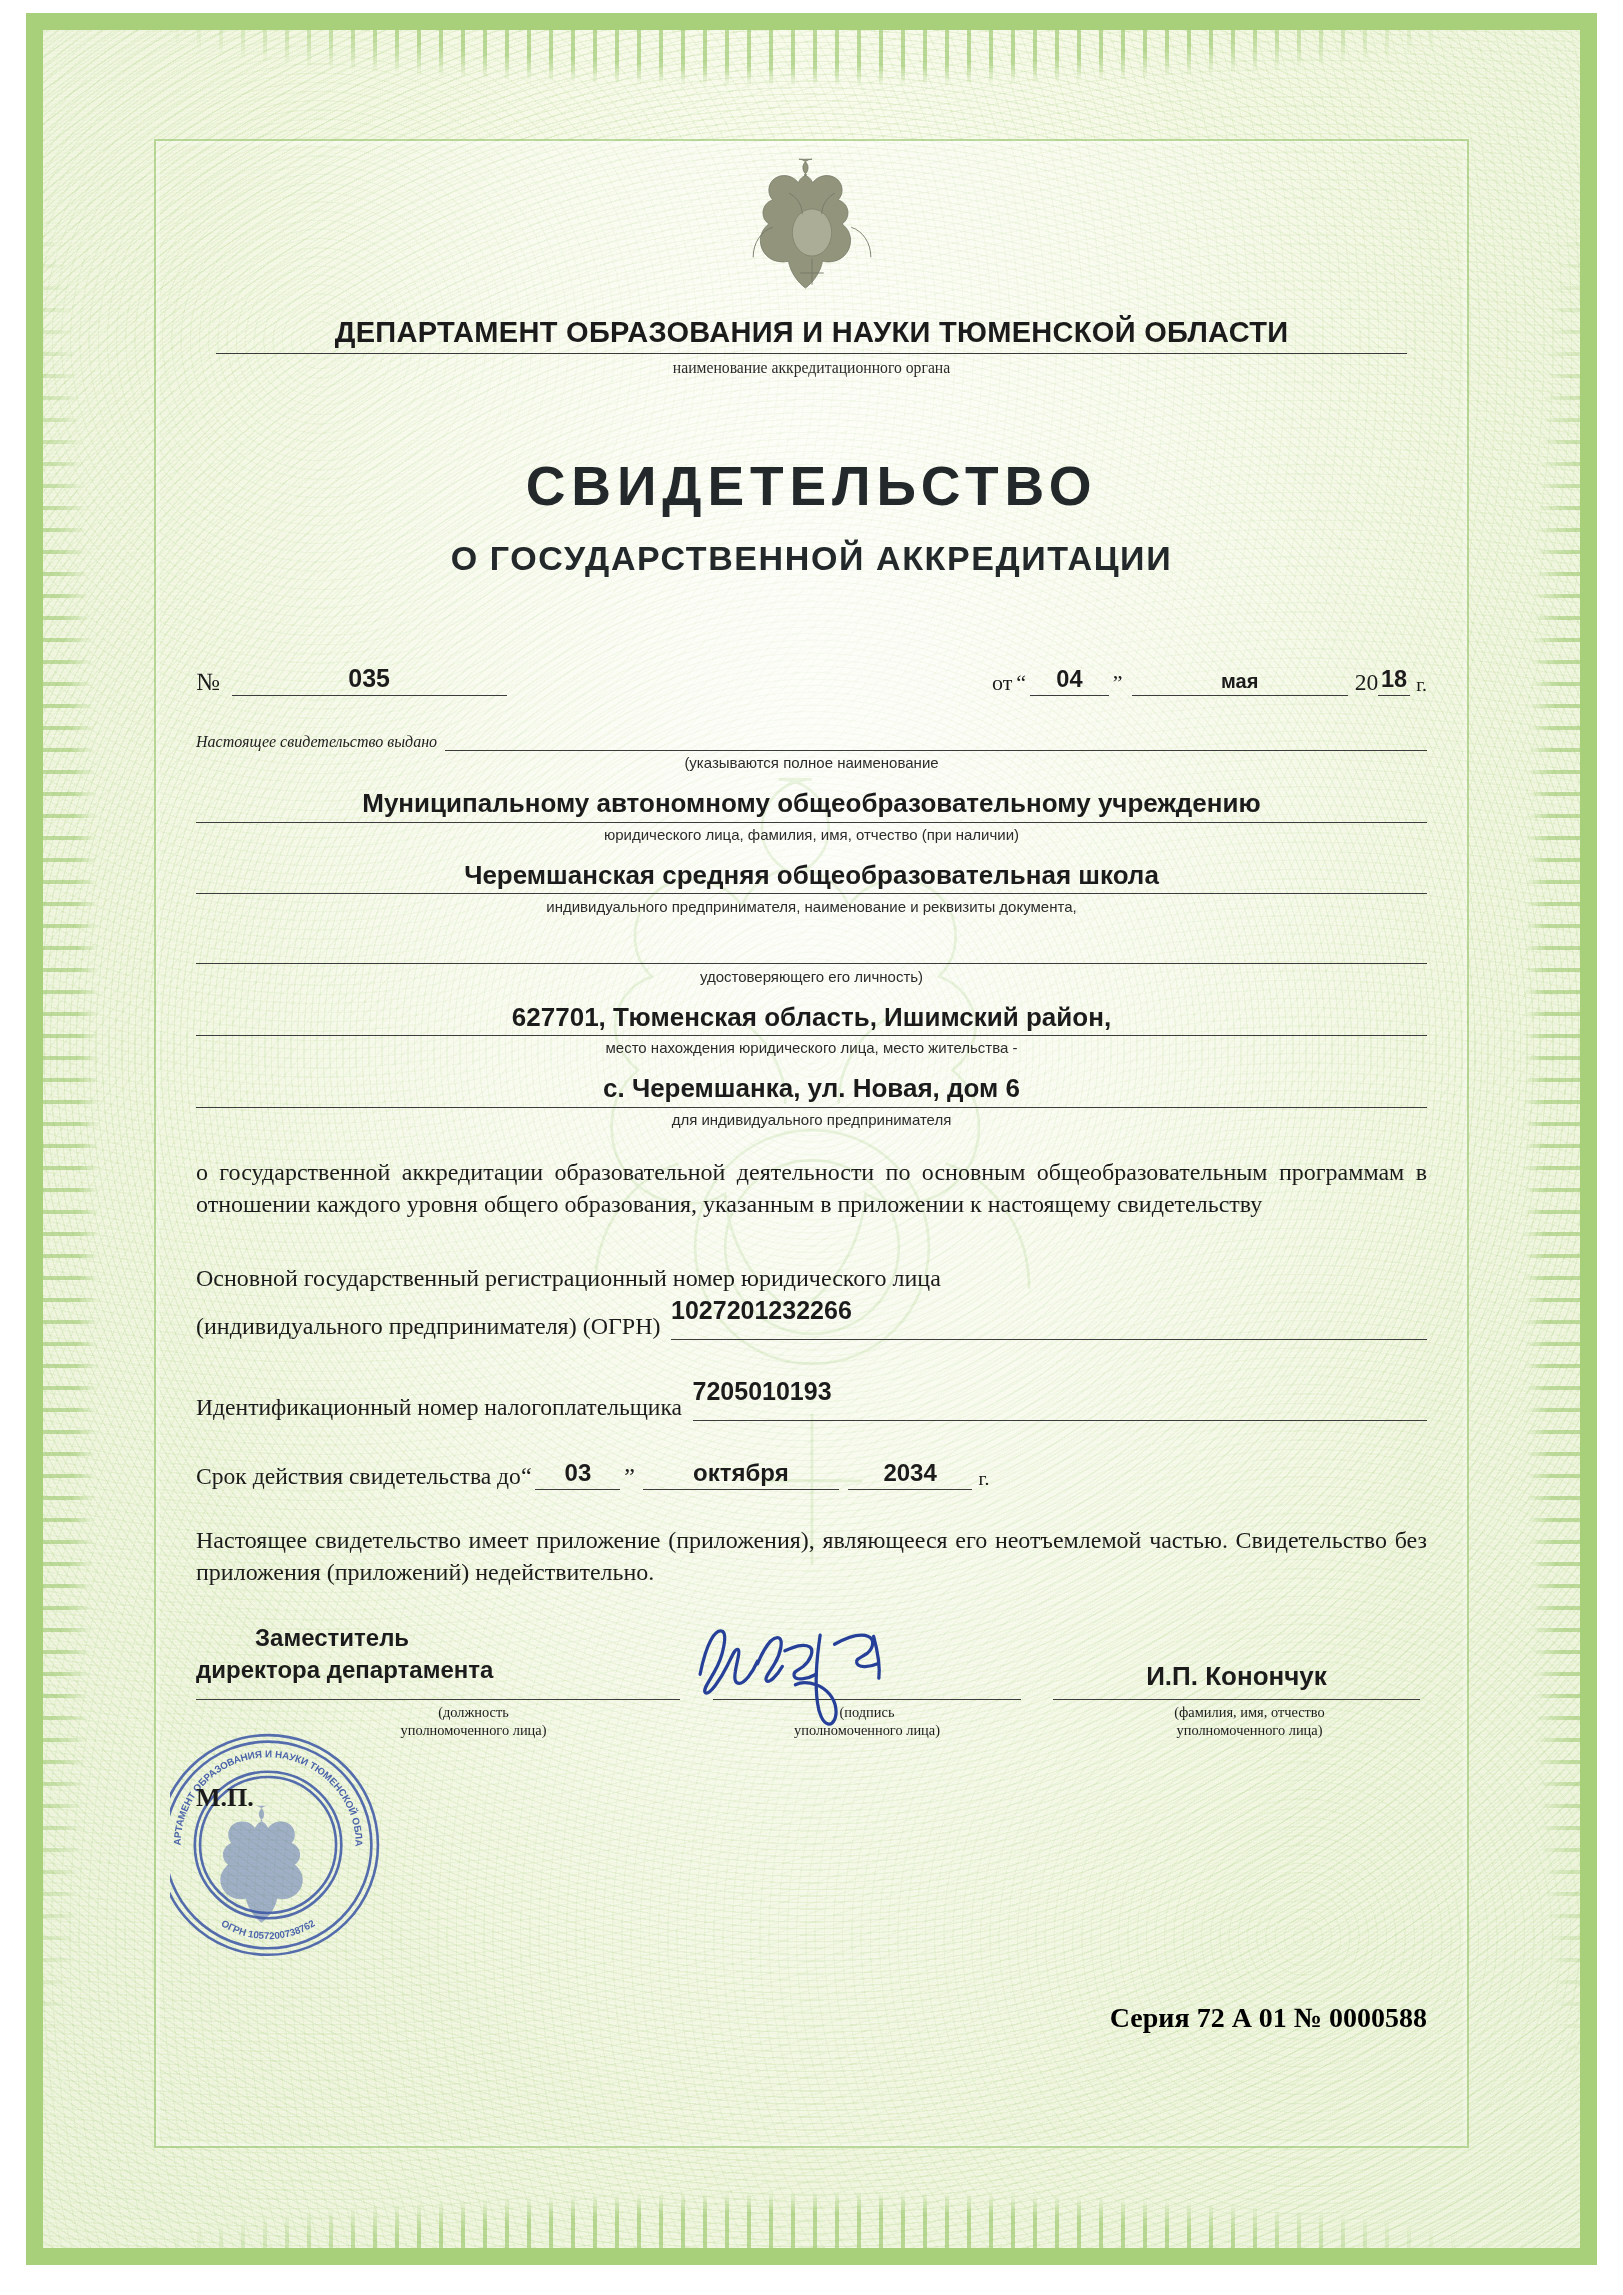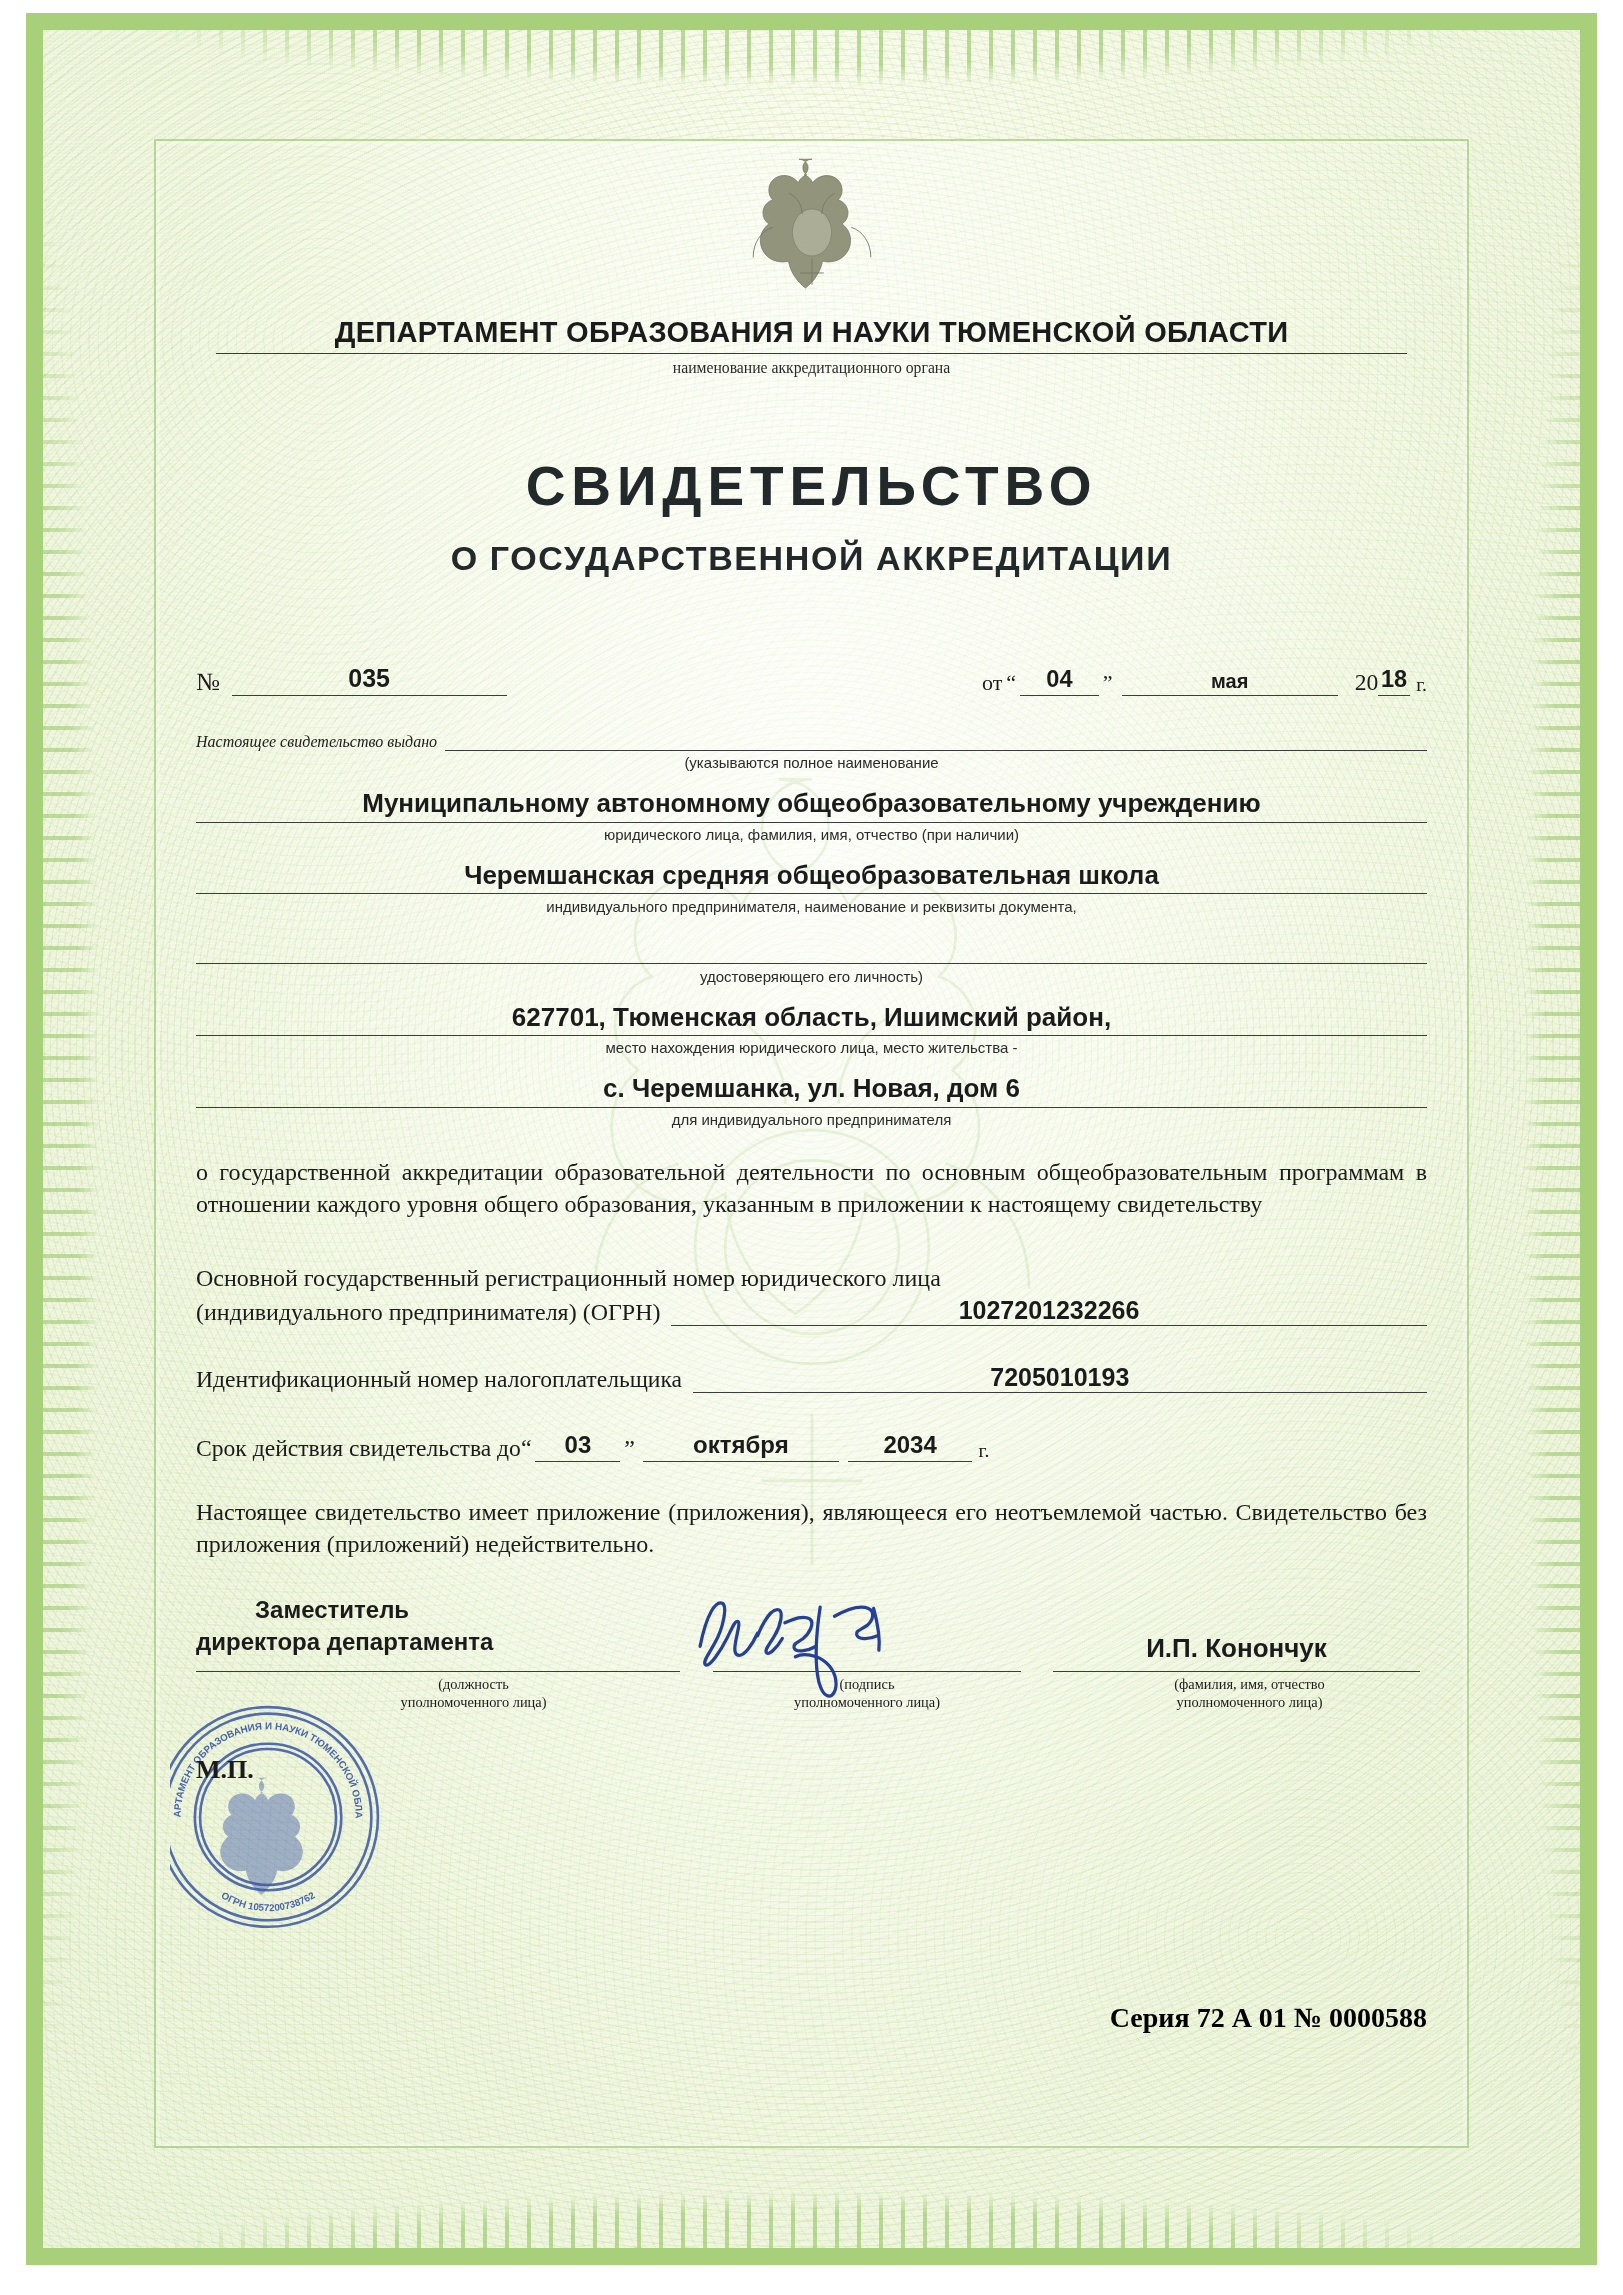--- a/index.html
+++ b/index.html
@@ -164,25 +164,25 @@
     align-items: flex-end;
     margin-top: 0;
   }
   .lbl {
     font-size: 23.6px;
     white-space: nowrap;
   }
   .fill {
     flex: 1;
     border-bottom: 1.3px solid #3c3c3c;
-    text-align: center;
+    text-align: left;
     font-family: "Liberation Sans", sans-serif;
     font-weight: bold;
     font-size: 24px;
-    padding-bottom: 0;
+    padding-bottom: 14px;
   }
 
   .num-row {
     display: flex;
     align-items: flex-end;
     margin-top: 86px;
     gap: 0;
   }
   .num-row .no-sym { font-size: 25px; margin-right: 11.8px; }
   .num-row .num-fill {
@@ -210,21 +210,21 @@
   .num-row .month {
     width: 216px;
     border-bottom: 1.3px solid #3c3c3c;
     text-align: center;
     font-family: "Liberation Sans", sans-serif;
     font-weight: bold;
     font-size: 20px;
     padding-bottom: 2px;
     margin-left: 9.2px;
   }
-  .num-row .yr { font-size: 23.6px; margin-left: 17px; font-family:"Liberation Serif",serif;}
+  .num-row .yr { font-size: 23.6px; margin-left: 7px; font-family:"Liberation Serif",serif;}
   .num-row .yy {
     border-bottom: 1.3px solid #3c3c3c;
     font-family: "Liberation Sans", sans-serif;
     font-weight: bold;
     font-size: 23.6px;
     padding: 0 2.6px 2px 2.6px;
   }
   .num-row .g { font-size: 19.6px; margin-left: 6.5px; }
 
   .issued-row { margin-top: 37px; }

